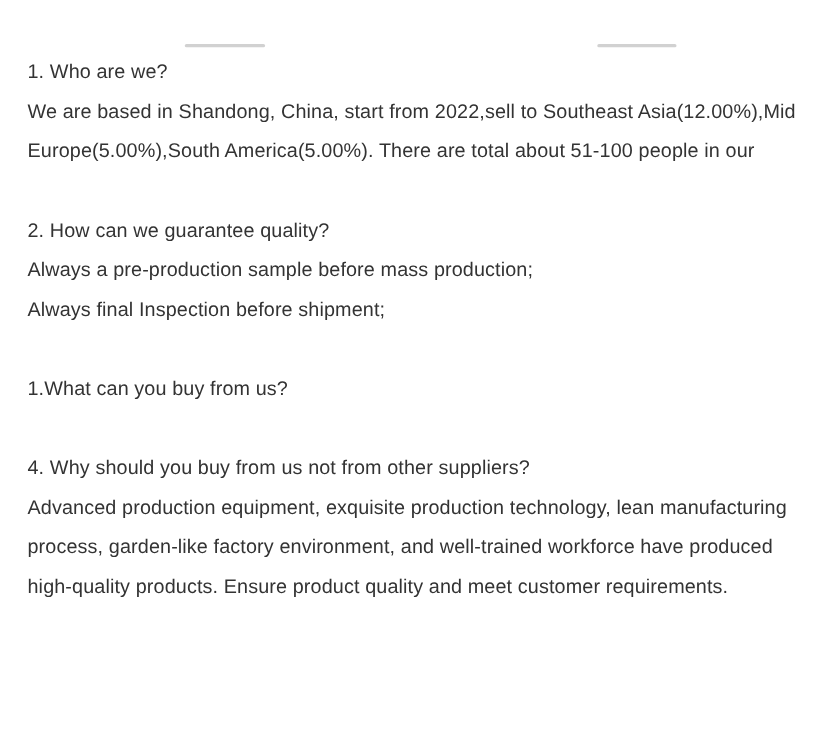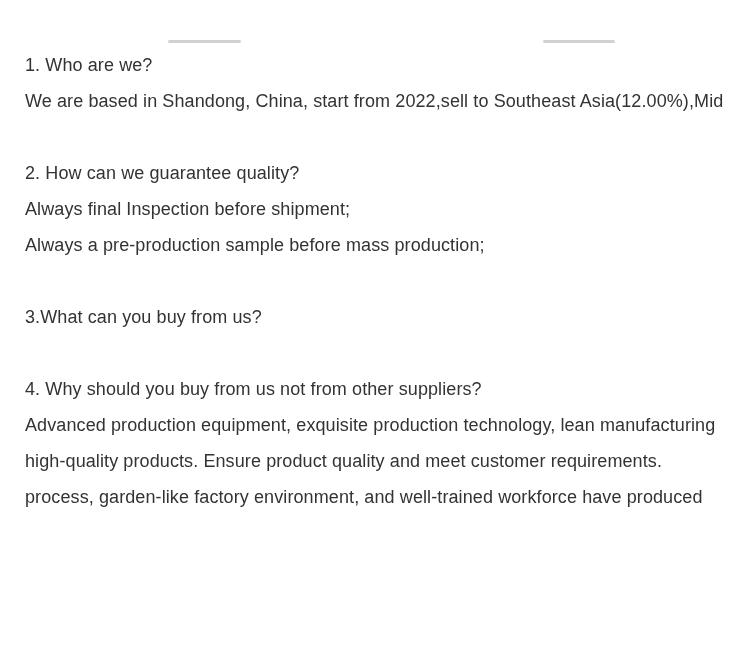--- a/index.html
+++ b/index.html
@@ -50,29 +50,30 @@
 <body>
 
 <div class="screen" style="background: rgb(255, 255, 255); margin-top: 40px;">
   <div class="remnant remnant-left" style="background: rgb(194, 194, 194);"></div>
   <div class="remnant remnant-right" style="background: rgb(194, 194, 194);"></div>
 
   <div class="faq" style="color: rgb(51, 51, 51);">
       <div class="faq-section">
         <div class="faq-question">1. Who are we?</div>
         <div class="faq-line">We are based in Shandong, China, start from 2022,sell to Southeast Asia(12.00%),Mid</div>
+        <div class="faq-line">Europe(5.00%),South America(5.00%). There are total about 51-100 people in our</div>
       </div>
       <div class="faq-section">
         <div class="faq-question">2. How can we guarantee quality?</div>
+        <div class="faq-line">Always a pre-production sample before mass production;</div>
         <div class="faq-line">Always final Inspection before shipment;</div>
-        <div class="faq-line">Always a pre-production sample before mass production;</div>
       </div>
       <div class="faq-section">
-        <div class="faq-question">3.What can you buy from us?</div>
+        <div class="faq-question">1.What can you buy from us?</div>
       </div>
       <div class="faq-section">
         <div class="faq-question">4. Why should you buy from us not from other suppliers?</div>
         <div class="faq-line">Advanced production equipment, exquisite production technology, lean manufacturing</div>
+        <div class="faq-line">process, garden-like factory environment, and well-trained workforce have produced</div>
         <div class="faq-line">high-quality products. Ensure product quality and meet customer requirements.</div>
-        <div class="faq-line">process, garden-like factory environment, and well-trained workforce have produced</div>
       </div>
     </div>
 </div>
 
 </body></html>

